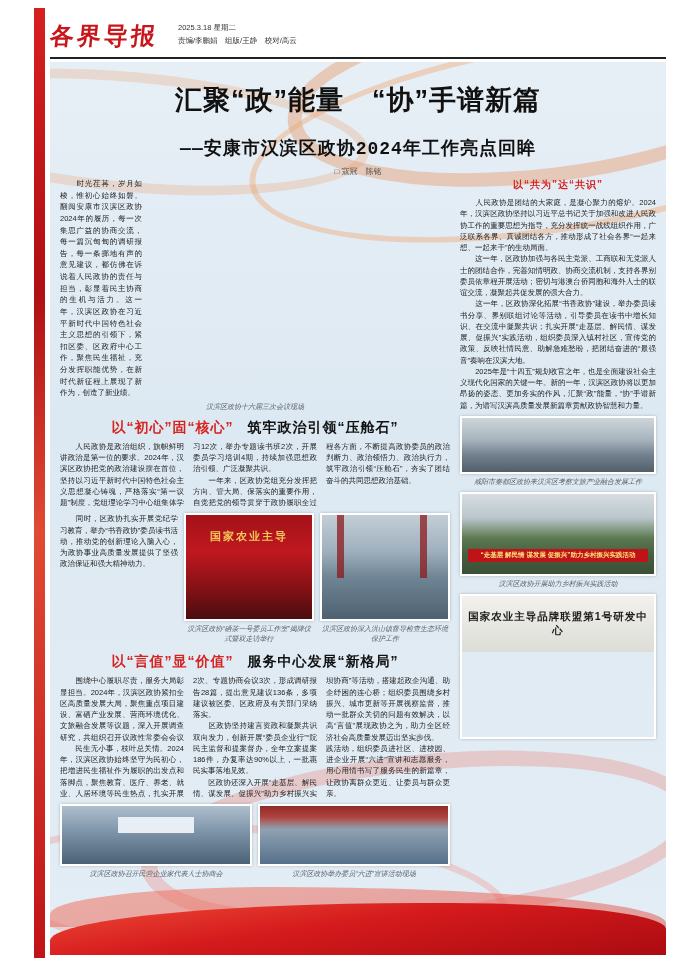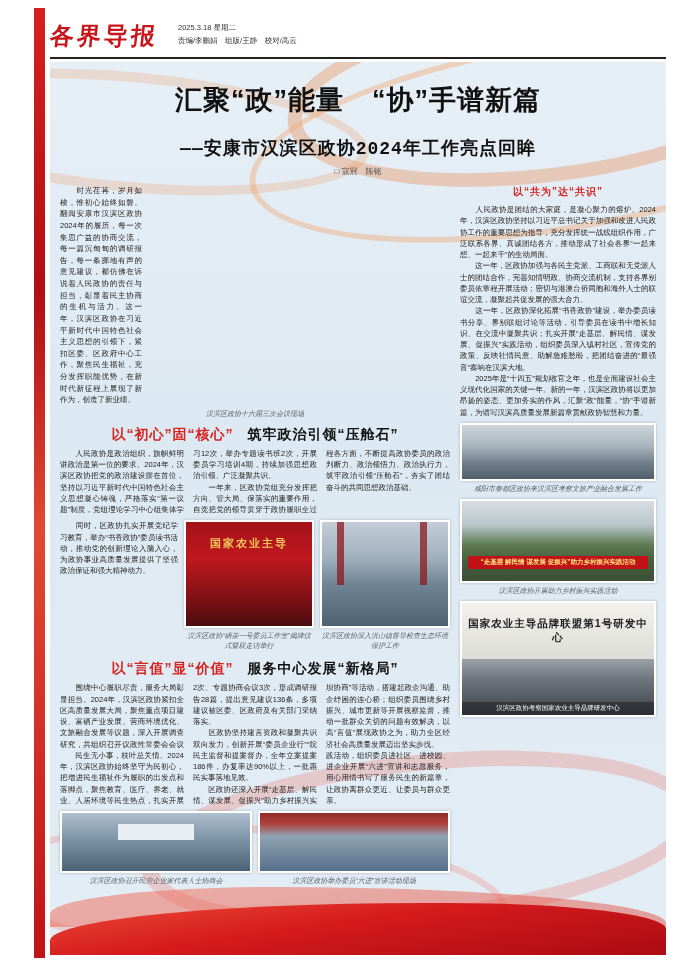--- a/index.html
+++ b/index.html
@@ -39,21 +39,21 @@
                  background:linear-gradient(172deg,rgba(244,120,100,.55),rgba(220,60,50,.45));
                  border-radius:40% 70% 0 0 / 30px 40px 0 0; }
 
   
   .headline { position:relative; text-align:center; padding-top:10px; z-index:3; }
   .headline h1 { font-size:27px; font-weight:bold; color:#111; letter-spacing:1px; }
   .headline h2 { font-size:18px; font-weight:bold; color:#111; margin-top:18px; letter-spacing:1px;font-family:Liberation Mono, monospace; }
   .byline { font-size:8px; color:#555; margin-top:6px; }
 
   
-  .cols { position:relative; display:flex; gap:10px; margin-top:8px; z-index:3; }
+  .cols { position:relative; display:flex; gap:10px; margin-top:1px; z-index:3; }
   .leftmain { width:390px; }
   .rightcol { width:196px; }
 
   
   .row1 { display:flex; gap:6px; }
   .intro { width:82px; font-size:7.5px; line-height:1.55; text-align:justify; color:#222; }
   .mainphoto { flex:1; border:2px solid #fff; box-shadow:0 0 3px rgba(0,0,0,.25); background:#2a0d10; height:196px; display:flex; flex-direction:column; }
   .mp-banner { background:linear-gradient(180deg,#c3181f,#a80f16); color:#ffd65c; font-size:9.5px; font-weight:bold; text-align:center; padding:3px 2px; letter-spacing:.5px; }
   .mp-body { flex:1; position:relative; background:linear-gradient(180deg,#55151a 0%,#6e1d22 16%,#3b2230 30%,#2a1c28 44%,#471117 62%,#241216 84%,#17090b 100%); }
   .mp-screen { position:absolute; left:34%; top:26%; width:32%; height:16%; background:linear-gradient(#cfd8e2,#9fb2c4); opacity:.85; }
@@ -83,21 +83,21 @@
   .s1row-text { width:118px; font-size:7.5px; line-height:1.5; text-align:justify; color:#222; }
 
   
   .r-kicker { text-align:center; font-weight:bold; font-size:10px; color:#d6231f; letter-spacing:1px; }
   .r-title { text-align:center; font-weight:bold; font-size:13px; color:#111; margin-top:3px; letter-spacing:1px; }
   .rightcol .body1 { margin-top:5px; }
   .rph { border:2px solid #fff; box-shadow:0 0 3px rgba(0,0,0,.22); position:relative; overflow:hidden; margin-top:5px; }
   .rph-street { height:58px; background:linear-gradient(180deg,#cdd5da 0%,#a8b4bd 40%,#707f8c 70%,#525f6b 100%); }
   .rph-mount { height:84px; background:linear-gradient(180deg,#d7dee2 0%,#b9c6cb 30%,#5d7a52 55%,#46603f 75%,#3a4f36 100%); }
   .rph-banner { position:absolute; left:3%; bottom:12px; width:94%; background:#c01318; color:#ffe07a; font-size:6.5px; font-weight:bold; text-align:center; padding:2px 1px; }
-  .rph-center { height:116px; display:flex; flex-direction:column; }
+  .rph-center { height:145px; display:flex; flex-direction:row; }
   .rph-center .wall { height:56px; background:linear-gradient(180deg,#f2f1ed,#ddddd8); display:flex; align-items:center; justify-content:center; }
   .rph-center .wall .signtext { font-weight:bold; font-size:10.5px; color:#1c1c1c; letter-spacing:1px; text-align:center; padding:0 4px; }
   .rph-center .crowd { flex:1; background:linear-gradient(180deg,#9aa1a8 0%,#6a7178 40%,#3f444b 100%); position:relative; }
   .rph-center .oncap { position:absolute; left:0; bottom:0; width:100%; font-size:6.5px; color:#fff; background:rgba(20,20,20,.45); text-align:center; padding:2px 0; }
 </style>
 </head>
 <body>
 
 <div class="page">
 

